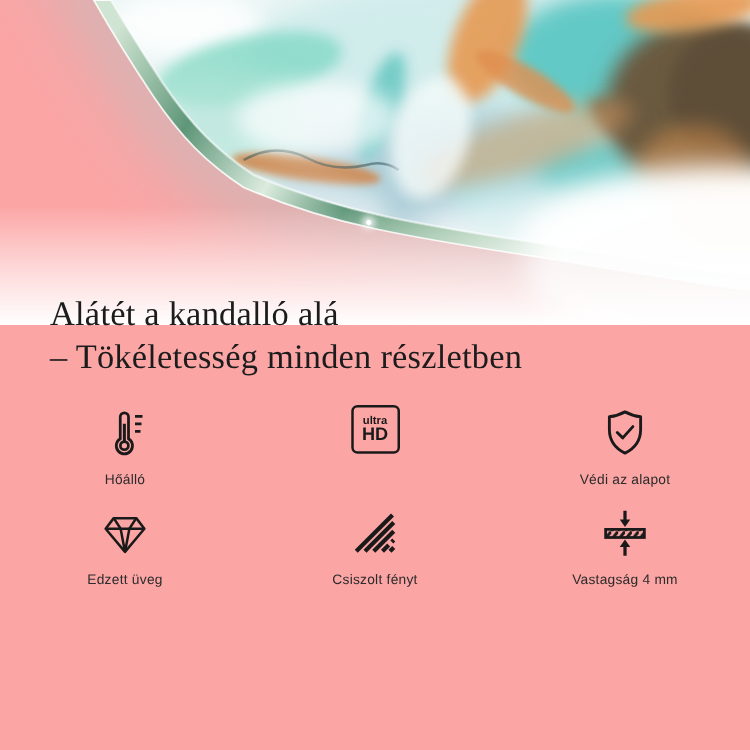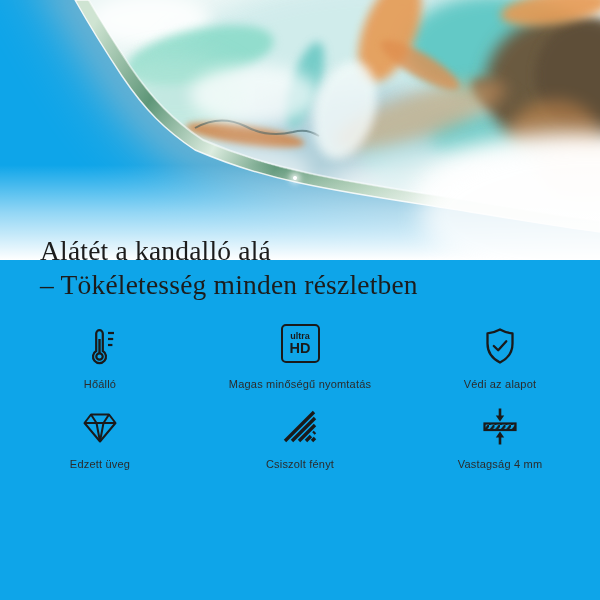--- a/index.html
+++ b/index.html
@@ -1,21 +1,21 @@
 <!DOCTYPE html>
 <html lang="hu"><head>
 <meta charset="utf-8">
 <style>
   html,body{margin:0;padding:0;}
   body{
     width:600px;height:600px;overflow:hidden;background:#ffffff;
     font-family:"Liberation Sans",sans-serif;
     -webkit-font-smoothing:antialiased;
   }
-  .page{position:relative;width:600px;height:600px;background:#0ea5e9;}
+  .page{position:relative;width:600px;height:600px;background:#fca5a5;}
   figure.hero{margin:0;width:600px;height:260px;}
   figure.hero svg{display:block;}
   .content{padding:0 40px;}
   h1.title{
     font-family:"Liberation Serif","DejaVu Serif",serif;
     font-weight:400;
     font-size:27.5px;
     line-height:34px;
     color:#1c1c1c;
     margin:-26px 0 0 0;
@@ -184,21 +184,20 @@
         <div class="flabel">Hőálló</div>
       </div>
 
       <div class="feature">
         <div class="ficon">
           <div class="uhd-box">
             <span class="uhd-top">ultra</span>
             <span class="uhd-bottom">HD</span>
           </div>
         </div>
-        <div class="flabel">Magas minőségű nyomtatás</div>
       </div>
 
       <div class="feature">
         <div class="ficon">
           <svg width="44" height="44" viewBox="0 0 44 44">
             <path class="icon-stroke" stroke-width="2.3" stroke-linejoin="round" d="M22 5.5 C25.8 7.6 29.8 8.9 34.5 9.4 L34.5 19.5 C34.5 28.2 29.7 34.6 22 38.5 C14.3 34.6 9.5 28.2 9.5 19.5 L9.5 9.4 C14.2 8.9 18.2 7.6 22 5.5 Z"></path>
             <path class="icon-stroke" stroke-width="2.3" stroke-linecap="round" stroke-linejoin="round" d="M15.8 22 L20.2 26.3 L28.3 17.3"></path>
           </svg>
         </div>
         <div class="flabel">Védi az alapot</div>

